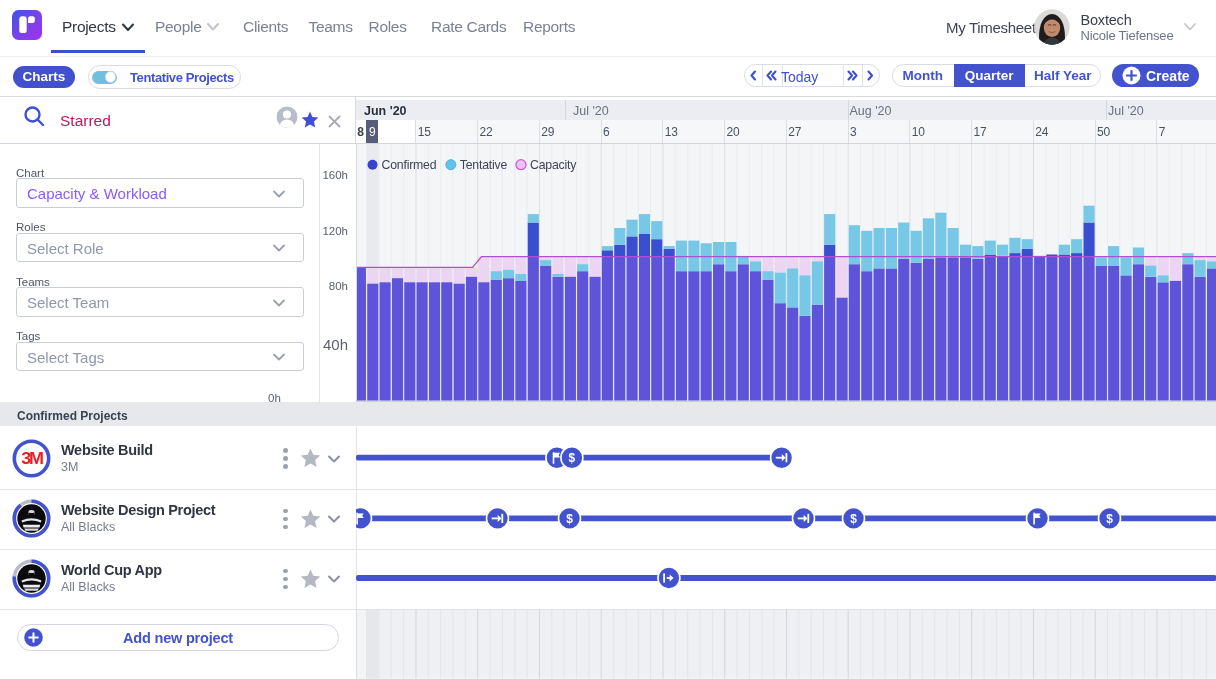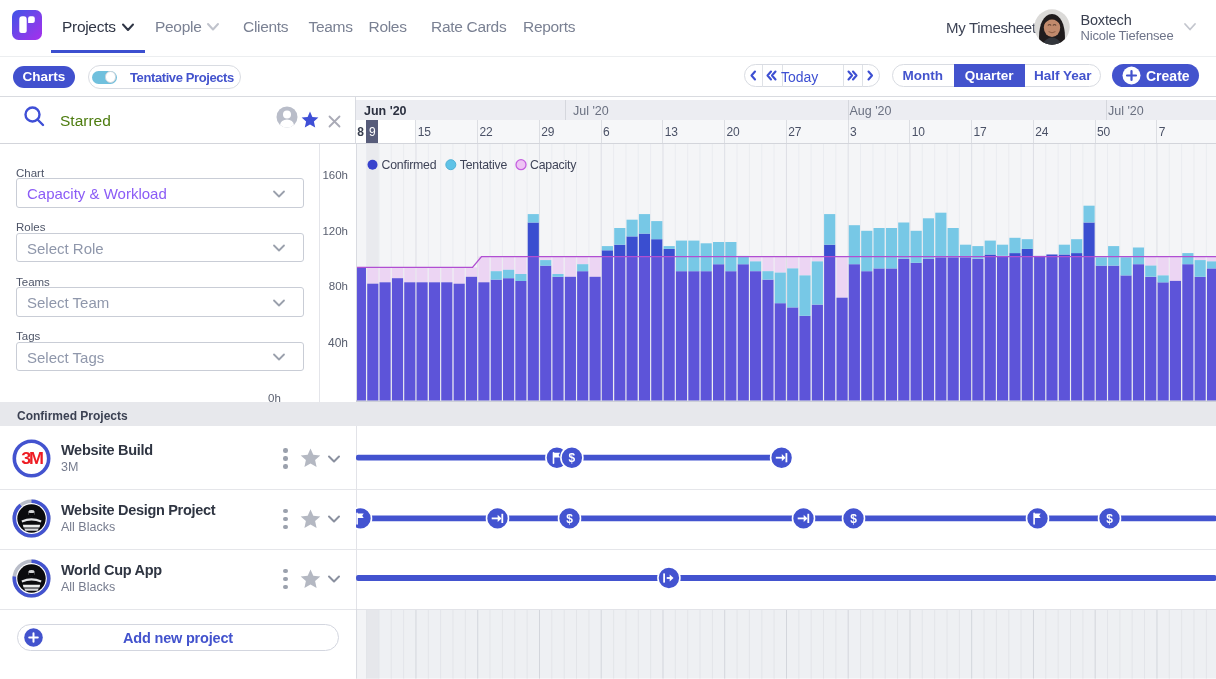--- a/index.html
+++ b/index.html
@@ -88,21 +88,21 @@
 <svg class="abs" style="left:1122px;top:66px" width="19" height="19" viewBox="0 0 19 19">
     <circle cx="9.5" cy="9.5" r="9" fill="#fff"></circle>
     <path d="M9.5,5 V14 M5,9.5 H14" stroke="#4353cd" stroke-width="2.2" stroke-linecap="round"></path>
   </svg>
 <div class="abs" style="left:1146px;top:68px;font-size:14px;font-weight:600;color:#fff">Create</div>
 <div class="abs" style="left:0;top:97px;width:355.5px;height:47.2px;background:#fff;border-bottom:1px solid #d3d5db;border-right:1px solid #d9dbe1"></div>
 <svg class="abs" style="left:23px;top:105px" width="23" height="23" viewBox="0 0 23 23">
     <circle cx="9.5" cy="9.5" r="7" fill="none" stroke="#3f4fd6" stroke-width="2.4"></circle>
     <line x1="14.5" y1="14.5" x2="20" y2="20" stroke="#3f4fd6" stroke-width="2.4" stroke-linecap="round"></line>
   </svg>
-<div class="abs" style="left:60px;top:112px;font-size:15.5px;color:#4d7c0f">Starred</div>
+<div class="abs" style="left:60px;top:112px;font-size:15.5px;color:#be185d">Starred</div>
 <svg class="abs" style="left:276px;top:105.5px" width="22" height="22" viewBox="0 0 22 22">
 <defs>
       <clipPath id="pc">
         <circle cx="11" cy="11" r="10.5"></circle>
       </clipPath>
     </defs>
 <circle cx="11" cy="11" r="10.5" fill="#b9bdc9"></circle>
 <g clip-path="url(#pc)">
       <circle cx="11" cy="8.4" r="4" fill="#fff"></circle>
       <ellipse cx="11" cy="18.6" rx="6.8" ry="5.2" fill="#fff"></ellipse>
@@ -176,21 +176,21 @@
   </svg>
 <div class="abs" style="left:16px;top:330px;font-size:11.5px;color:#4e5568">Tags</div>
 <div class="abs" style="left:16px;top:341.5px;width:288px;height:29.5px;border:1px solid #c9cdd6;border-radius:3px;background:#fff"></div>
 <div class="abs" style="left:27px;top:348.5px;font-size:15px;color:#8f97ab">Select Tags</div>
 <svg class="abs" style="left:272px;top:353px" width="14" height="9" viewBox="0 0 14 9">
     <path d="M2,1.5 L7,6.5 L12,1.5" fill="none" stroke="#9aa0ac" stroke-width="1.8" stroke-linecap="round" stroke-linejoin="round"></path>
   </svg>
 <div class="abs" style="left:268px;top:168.8px;width:80px;text-align:right;font-size:11.5px;color:#5a6070">160h</div>
 <div class="abs" style="left:268px;top:224.5px;width:80px;text-align:right;font-size:11.5px;color:#5a6070">120h</div>
 <div class="abs" style="left:268px;top:280.3px;width:80px;text-align:right;font-size:11.5px;color:#5a6070">80h</div>
-<div class="abs" style="left:268px;top:335.9px;width:80px;text-align:right;font-size:12px;color:#5a6070">40h</div>
+<div class="abs" style="left:268px;top:335.9px;width:80px;text-align:right;font-size:15px;color:#5a6070">40h</div>
 <div class="abs" style="left:268px;top:391.5px;width:80px;text-align:left;font-size:11.5px;color:#5a6070">0h</div>
 <svg width="860.5" height="258.2" viewBox="0 0 860.5 258.2" style="position:absolute;left:355.5px;top:143.8px">
 <rect x="0" y="0" width="860.5" height="256.7" fill="#f4f5f7"></rect>
 <rect x="10.55" y="0" width="12.35" height="256.7" fill="#e9eaee"></rect>
 <line x1="10.55" y1="0" x2="10.55" y2="256.7" stroke="#eaecf0" stroke-width="1"></line>
 <line x1="22.90" y1="0" x2="22.90" y2="256.7" stroke="#eaecf0" stroke-width="1"></line>
 <line x1="35.25" y1="0" x2="35.25" y2="256.7" stroke="#eaecf0" stroke-width="1"></line>
 <line x1="47.60" y1="0" x2="47.60" y2="256.7" stroke="#eaecf0" stroke-width="1"></line>
 <line x1="72.30" y1="0" x2="72.30" y2="256.7" stroke="#eaecf0" stroke-width="1"></line>
 <line x1="84.65" y1="0" x2="84.65" y2="256.7" stroke="#eaecf0" stroke-width="1"></line>

